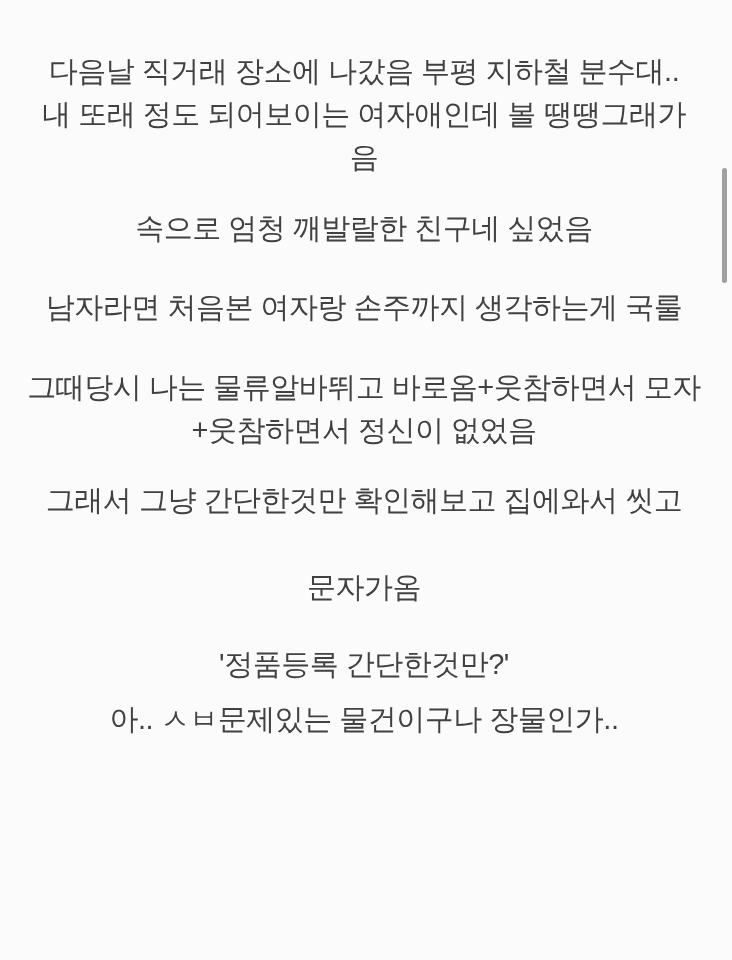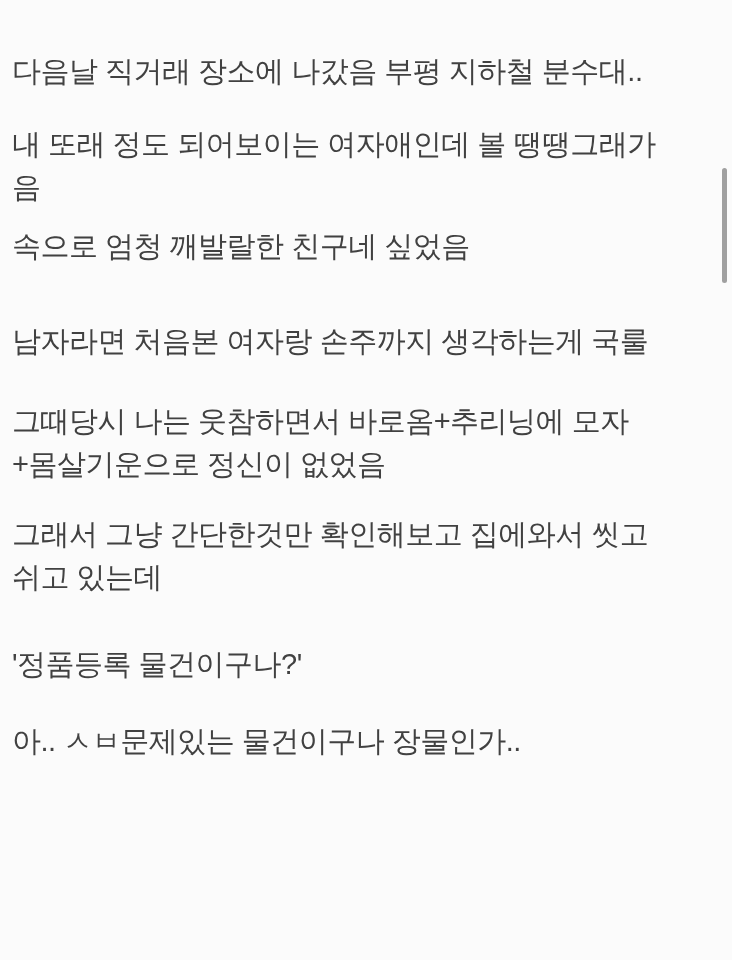--- a/index.html
+++ b/index.html
@@ -22,29 +22,30 @@
   .content {
     padding: 50px 16px 0 12px;
     color: #414141;
     font-size: 29px;
     line-height: 43px;
     letter-spacing: -0.5px;
   }
   .para {
     margin: 0;
     padding: 0;
+    text-align: center;
   }
   .para .line {
     display: block;
     white-space: nowrap;
   }
   
-  .para:nth-of-type(2) { margin-top: 30px; }
-  .para:nth-of-type(3) { margin-top: 16px; }
-  .para:nth-of-type(4) { margin-top: 52px; }
+  .para:nth-of-type(2) { }
+  .para:nth-of-type(3) { margin-top: 28px; }
+  .para:nth-of-type(4) { margin-top: 36px; }
   .para:nth-of-type(5) { margin-top: 37px; }
   .para:nth-of-type(6) { margin-top: 27px; }
   .para:nth-of-type(7) { margin-top: 44px; }
   .para:nth-of-type(8) { margin-top: 34px; }
   .para:nth-of-type(9) { margin-top: 12px; }
   .scrollbar-thumb {
     position: absolute;
     left: 722px;
     top: 168px;
     width: 5px;
@@ -70,32 +71,34 @@
 
     <p class="para">
       <span class="line">속으로 엄청 깨발랄한 친구네 싶었음</span>
     </p>
 
     <p class="para">
       <span class="line">남자라면 처음본 여자랑 손주까지 생각하는게 국룰</span>
     </p>
 
     <p class="para">
-      <span class="line">그때당시 나는 웃참하면서 바로옴+추리닝에 모자</span>
-      <span class="line">+몸살기운으로 정신이 없었음</span>
+      <span class="line">그때당시 나는 물류알바뛰고 바로옴+웃참하면서 모자</span>
+      <span class="line">+웃참하면서 정신이 없었음</span>
     </p>
 
     <p class="para">
       <span class="line">그래서 그냥 간단한것만 확인해보고 집에와서 씻고</span>
-      <span class="line">쉬고 있는데</span>
     </p>
 
+    <p class="para">
+      <span class="line">문자가옴</span>
+    </p>
 
     <p class="para">
-      <span class="line">'정품등록 물건이구나?'</span>
+      <span class="line">'정품등록 간단한것만?'</span>
     </p>
 
     <p class="para">
       <span class="line">아.. ㅅㅂ문제있는 물건이구나 장물인가..</span>
     </p>
 
   </div>
 
   <div class="scrollbar-thumb"></div>
 </div>

